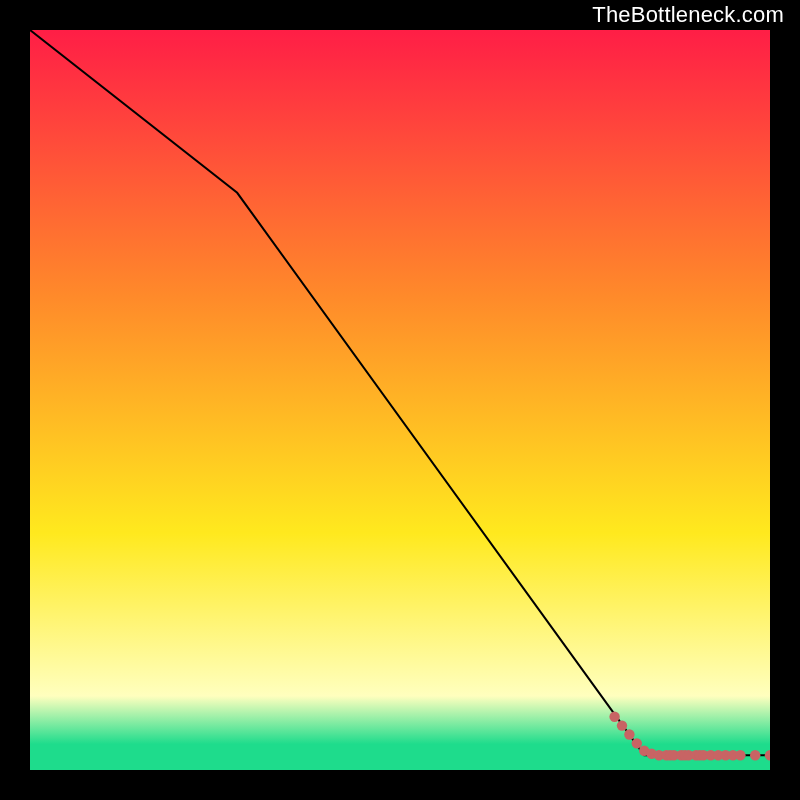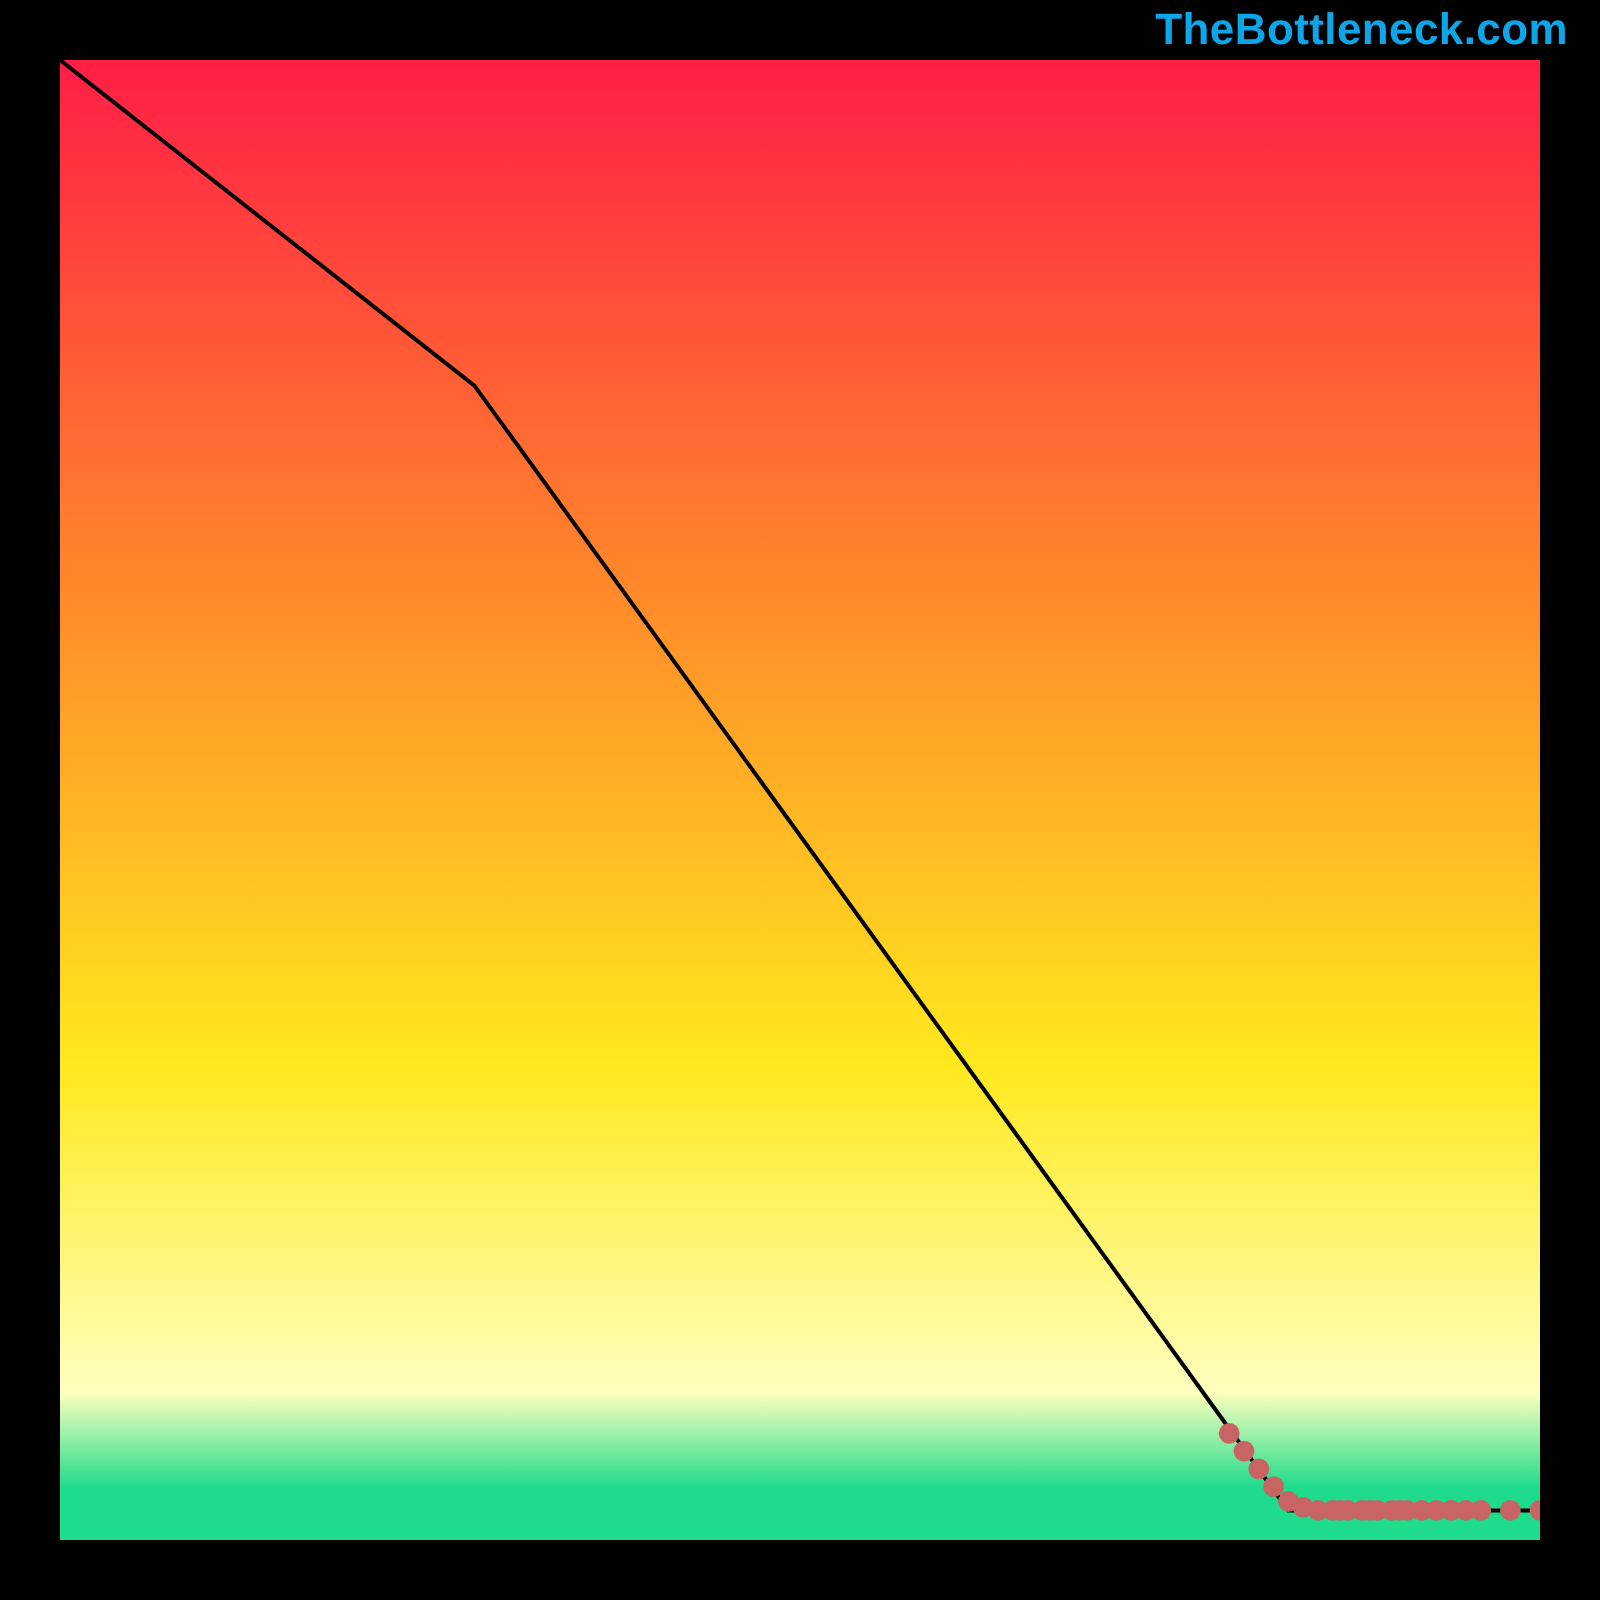--- a/index.html
+++ b/index.html
@@ -14,23 +14,23 @@
   .stage {
     position: relative;
     width: 800px;
     height: 800px;
     background: #000;
   }
   .watermark {
     position: absolute;
     top: 2px;
     right: 16px;
-    color: #0ea5e9;
+    color: #ffffff;
     font-size: 22px;
-    font-weight: 700;
+    font-weight: 400;
     letter-spacing: 0.2px;
     z-index: 3;
     user-select: none;
   }
   .plot {
     position: absolute;
     left: 30px;
     top: 30px;
     width: 740px;
     height: 740px;

